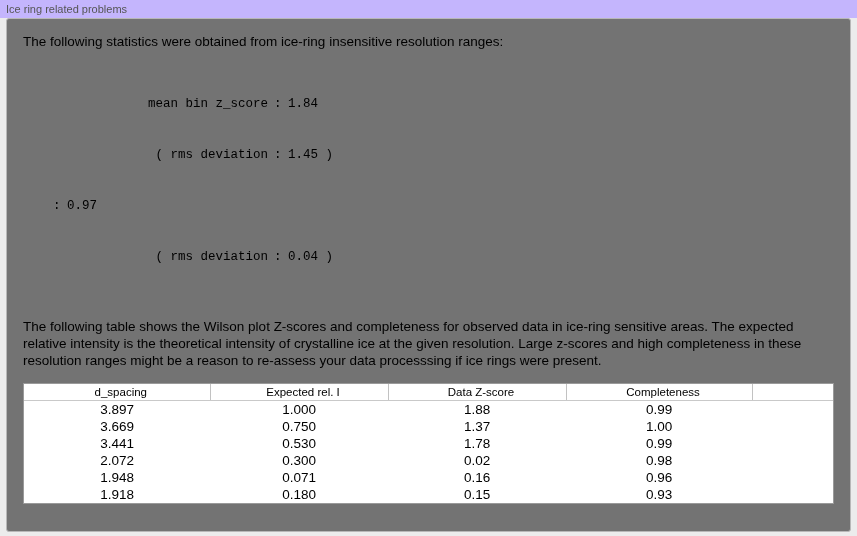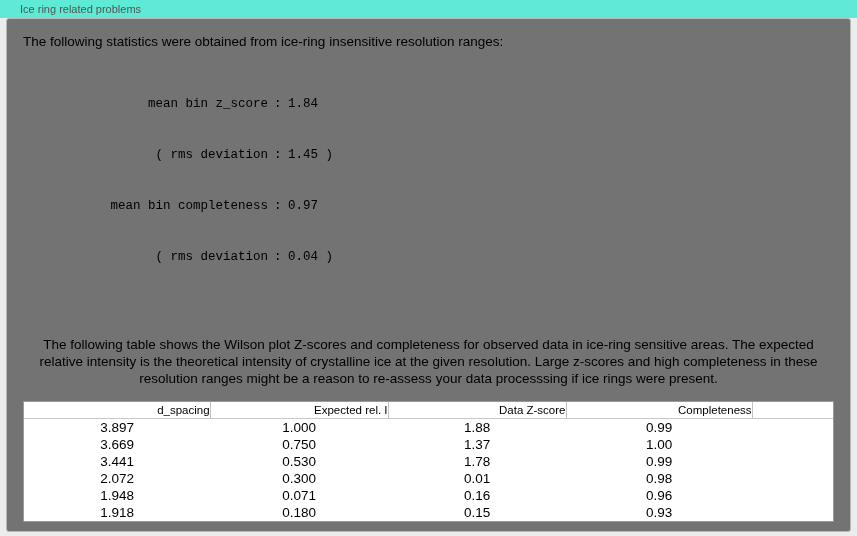--- a/index.html
+++ b/index.html
@@ -17,24 +17,24 @@
   }
   .window {
     width: 857px;
     height: 536px;
     background: #ececec;
     box-sizing: border-box;
     position: relative;
   }
   .titlebar {
     height: 18px;
-    background: #5eead4;
+    background: #c4b5fd;
     display: flex;
     align-items: center;
-    padding: 0 20px;
+    padding: 0 6px;
     box-sizing: border-box;
   }
   .titlebar .title {
     font-size: 11px;
     color: #555555;
     font-family: "Liberation Sans", sans-serif;
   }
   .panel {
     position: absolute;
     left: 6px;
@@ -72,38 +72,37 @@
     padding-right: 6px;
     white-space: pre;
   }
   .stats-sep {
     width: 14px;
   }
   .stats-value {
     white-space: pre;
   }
   .intro-para {
-    margin-top: 36px;
-    text-align: center;
+    margin-top: 18px;
   }
   .table-wrap {
     margin-top: 14px;
     border: 1px solid #9a9a9a;
     background: #ffffff;
     box-sizing: border-box;
   }
   table {
     border-collapse: collapse;
     width: 100%;
     table-layout: fixed;
   }
   thead th {
     font-weight: normal;
     font-size: 11.5px;
-    text-align: right;
+    text-align: center;
     padding: 2px 0 2px 8px;
     background: #ffffff;
     border-right: 1px solid #c2c2c2;
     border-bottom: 1px solid #c9c9c9;
     color: #000000;
   }
   thead th:last-child {
     border-right: none;
   }
   tbody td {
@@ -136,21 +135,20 @@
         <span class="stats-label">mean bin z_score</span>
         <span class="stats-sep">:</span>
         <span class="stats-value">1.84</span>
       </div>
       <div class="stats-row">
         <span class="stats-label">( rms deviation</span>
         <span class="stats-sep">:</span>
         <span class="stats-value">1.45 )</span>
       </div>
       <div class="stats-row">
-        <span class="stats-label">mean bin completeness</span>
         <span class="stats-sep">:</span>
         <span class="stats-value">0.97</span>
       </div>
       <div class="stats-row">
         <span class="stats-label">( rms deviation</span>
         <span class="stats-sep">:</span>
         <span class="stats-value">0.04 )</span>
       </div>
     </div>
 
@@ -192,21 +190,21 @@
           <tr>
             <td class="first">3.441</td>
             <td>0.530</td>
             <td>1.78</td>
             <td>0.99</td>
             <td></td>
           </tr>
           <tr>
             <td class="first">2.072</td>
             <td>0.300</td>
-            <td>0.01</td>
+            <td>0.02</td>
             <td>0.98</td>
             <td></td>
           </tr>
           <tr>
             <td class="first">1.948</td>
             <td>0.071</td>
             <td>0.16</td>
             <td>0.96</td>
             <td></td>
           </tr>

